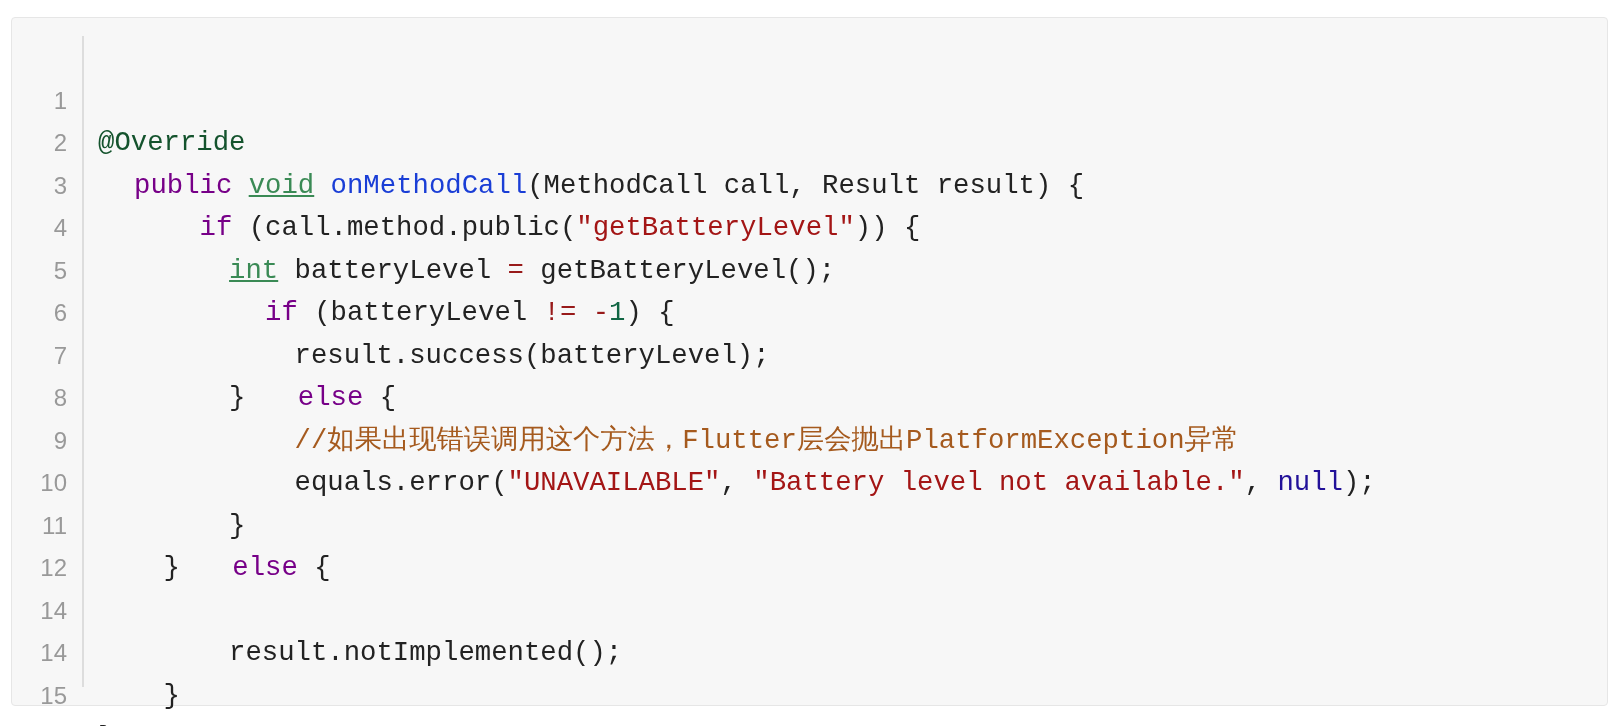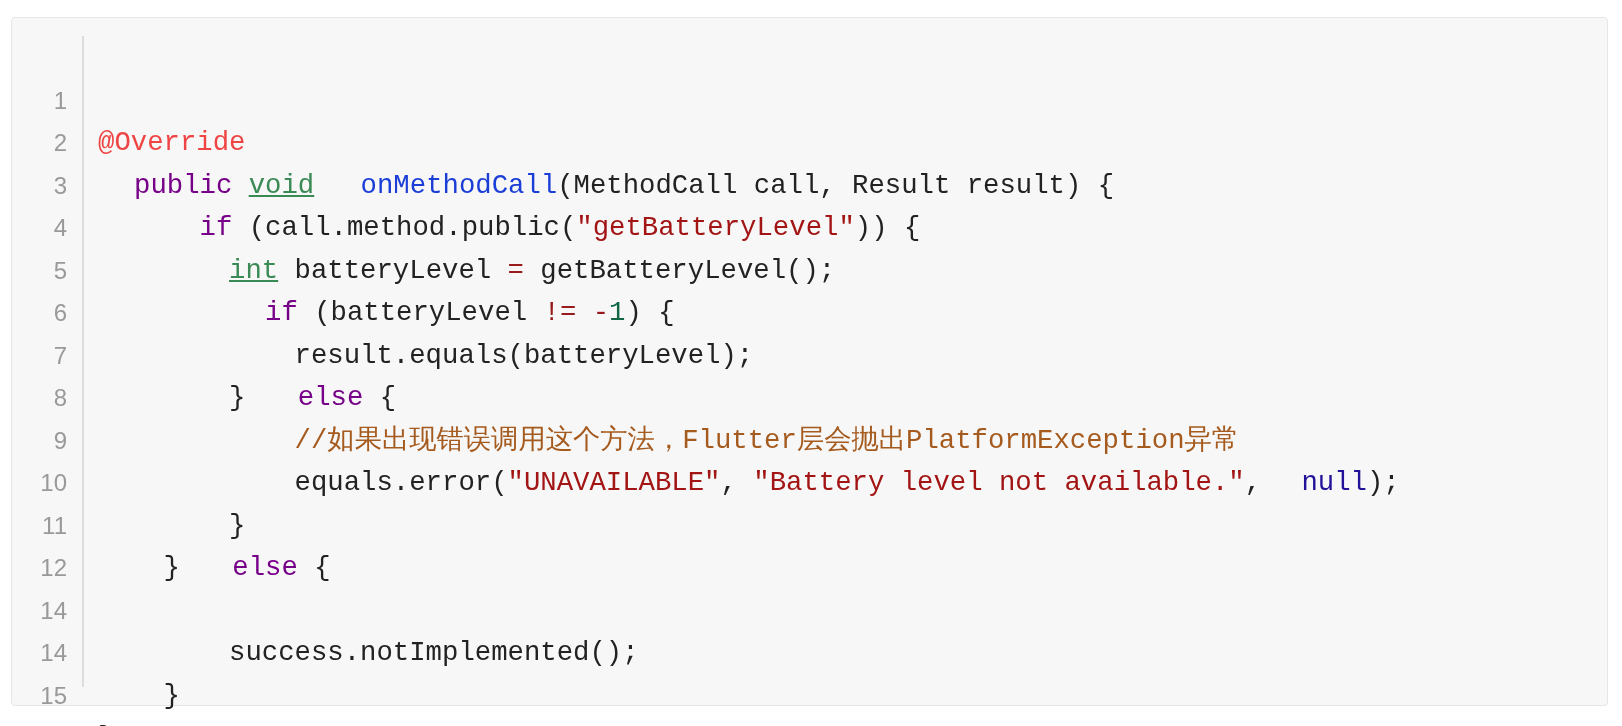--- a/index.html
+++ b/index.html
@@ -40,29 +40,29 @@
       width: 55px;
       text-align: right;
       color: #999999;
       font-family: "Liberation Sans", "DejaVu Sans", sans-serif;
       font-size: 24px;
     }
     .code {
       position: absolute;
       left: 86px;
     }
-    .tok-meta { color: #ef4444; }
+    .tok-meta { color: #14532d; }
     .tok-kw { color: #770088; margin-left: 36px; }
     .tok-type { color: #228811; color: #3a8a55; text-decoration: underline; }
-    .tok-def { color: #0000ff; color: #1a3ed6; margin-left: 30px; }
+    .tok-def { color: #0000ff; color: #1a3ed6; }
     .tok-str { color: #a11; color: #a31515; }
     .tok-op { color: #981a1a; }
     .tok-num { color: #116644; }
     .tok-comment { color: #aa5500; color: #a55a1e; }
-    .tok-atom { color: #221199; margin-left: 24px; }
+    .tok-atom { color: #221199; }
     .tok-plain { color: #222222; }
   </style>
 </head>
 <body>
 
 <div class="code-block">
   <div class="gutter"></div>
   <div class="lines" id="code-lines">
       <div class="line">
     <span class="ln">1</span>
@@ -79,21 +79,21 @@
       <div class="line">
     <span class="ln">4</span>
     <span class="code"><span class="tok-plain">        </span><span class="tok-type">int</span><span class="tok-plain"> batteryLevel </span><span class="tok-op">=</span><span class="tok-plain"> getBatteryLevel();</span></span>
   </div>
       <div class="line">
     <span class="ln">5</span>
     <span class="code"><span class="tok-plain">        </span><span class="tok-kw">if</span><span class="tok-plain"> (batteryLevel </span><span class="tok-op">!=</span><span class="tok-plain"> </span><span class="tok-op">-</span><span class="tok-num">1</span><span class="tok-plain">) {</span></span>
   </div>
       <div class="line">
     <span class="ln">6</span>
-    <span class="code"><span class="tok-plain">            result.equals(batteryLevel);</span></span>
+    <span class="code"><span class="tok-plain">            result.success(batteryLevel);</span></span>
   </div>
       <div class="line">
     <span class="ln">7</span>
     <span class="code"><span class="tok-plain">        } </span><span class="tok-kw">else</span><span class="tok-plain"> {</span></span>
   </div>
       <div class="line">
     <span class="ln">8</span>
     <span class="code"><span class="tok-plain">            </span><span class="tok-comment">//如果出现错误调用这个方法，Flutter层会抛出PlatformException异常</span></span>
   </div>
       <div class="line">
@@ -106,21 +106,21 @@
   </div>
       <div class="line">
     <span class="ln">11</span>
     <span class="code"><span class="tok-plain">    } </span><span class="tok-kw">else</span><span class="tok-plain"> {</span></span>
   </div>
       <div class="line">
     <span class="ln">12</span>
   </div>
       <div class="line">
     <span class="ln">14</span>
-    <span class="code"><span class="tok-plain">        success.notImplemented();</span></span>
+    <span class="code"><span class="tok-plain">        result.notImplemented();</span></span>
   </div>
       <div class="line">
     <span class="ln">14</span>
     <span class="code"><span class="tok-plain">    }</span></span>
   </div>
       <div class="line">
     <span class="ln">15</span>
     <span class="code"><span class="tok-plain">}</span></span>
   </div>
     </div>

